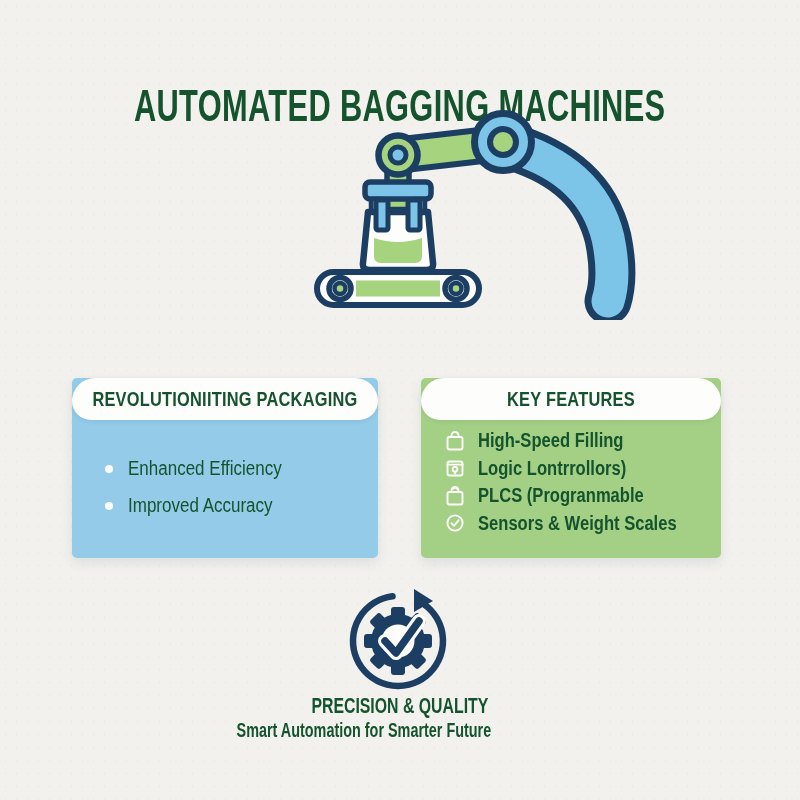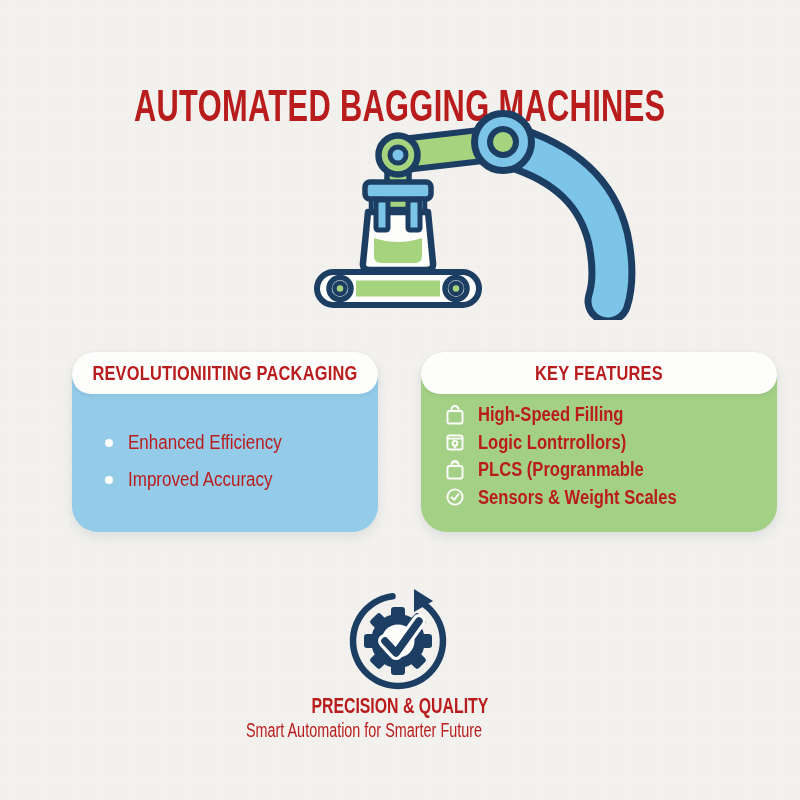--- a/index.html
+++ b/index.html
@@ -1,41 +1,41 @@
 <!DOCTYPE html>
 <html><head>
 <meta charset="utf-8">
 <style>
   html,body{margin:0;padding:0;}
   .canvas{
     position:relative;width:800px;height:800px;overflow:hidden;
     background-color:#f2f1ee;
     font-family:"Liberation Sans",sans-serif;
-    color:#b91c1c;
+    color:#14532d;
   }
   .canvas::before{
     content:"";position:absolute;inset:0;pointer-events:none;
     background-image:radial-gradient(rgba(110,105,95,0.07) 0.8px, transparent 0.9px);
     background-size:11px 13px;
   }
   .cond{display:inline-block;transform:scaleX(var(--sx,0.78));transform-origin:center;white-space:nowrap;}
   .cond-l{display:inline-block;transform:scaleX(var(--sx,0.85));transform-origin:left center;white-space:nowrap;}
 
   .title{
     position:absolute;top:55px;left:0;width:800px;text-align:center;
     font-size:44px;font-weight:bold;line-height:1;letter-spacing:.5px;
   }
   .title .cond{--sx:0.7;}
 
   .illo{position:absolute;left:280px;top:95px;width:380px;height:225px;}
 
-  .card{position:absolute;top:352px;height:180px;border-radius:26px;
+  .card{position:absolute;top:378px;height:180px;border-radius:5px;
     box-shadow:0 5px 12px rgba(40,60,80,0.10);}
   .card-left{left:72px;width:306px;background:#93cbe9;}
-  .card-right{left:421px;width:356px;background:#a4d086;}
+  .card-right{left:421px;width:300px;background:#a4d086;}
   .card-header{
     height:42px;background:#fdfdfc;border-radius:24px 24px 20px 20px;
     display:flex;align-items:center;justify-content:center;
     font-size:21px;font-weight:bold;letter-spacing:.3px;
     box-shadow:0 2px 4px rgba(40,60,80,0.08);
   }
   .card-header .cond{--sx:0.78;}
 
   .bullets{list-style:none;margin:0;padding:30px 0 0 33px;}
   .bullets li{display:flex;align-items:center;height:37px;font-size:20px;font-weight:normal;}
@@ -49,21 +49,21 @@
   .features .cond-l{--sx:0.85;}
 
   .seal{position:absolute;left:330px;top:585px;width:140px;height:115px;}
   .footer-heading{
     position:absolute;top:694px;left:0;width:800px;text-align:center;
     font-size:22px;font-weight:bold;line-height:1.1;
   }
   .footer-heading .cond{--sx:0.72;}
   .footer-subheading{
     position:absolute;top:719px;left:0;width:728px;text-align:center;
-    font-size:20px;font-weight:400;line-height:1.1;
+    font-size:20px;font-weight:700;line-height:1.1;
   }
   .footer-subheading .cond{--sx:0.72;}
 </style>
 </head>
 <body>
 
 <div class="canvas">
 
   <h1 class="title"><span class="cond">AUTOMATED BAGGING MACHINES</span></h1>
 

